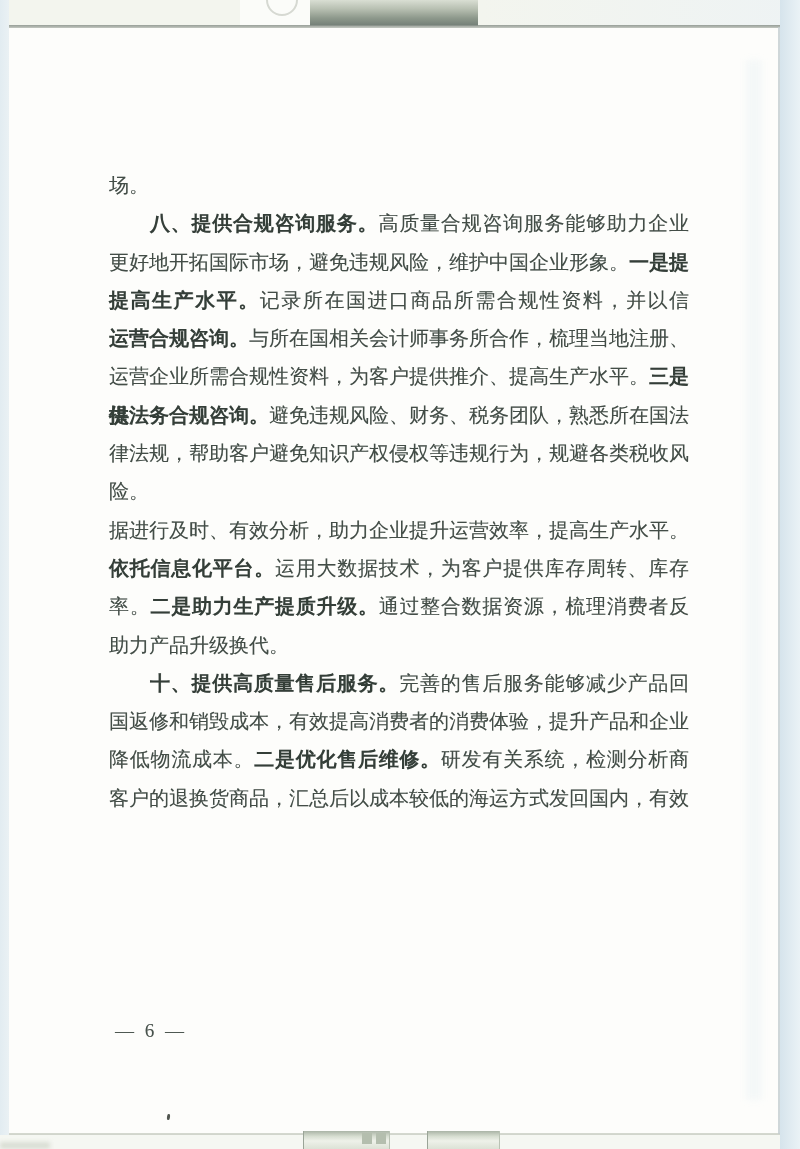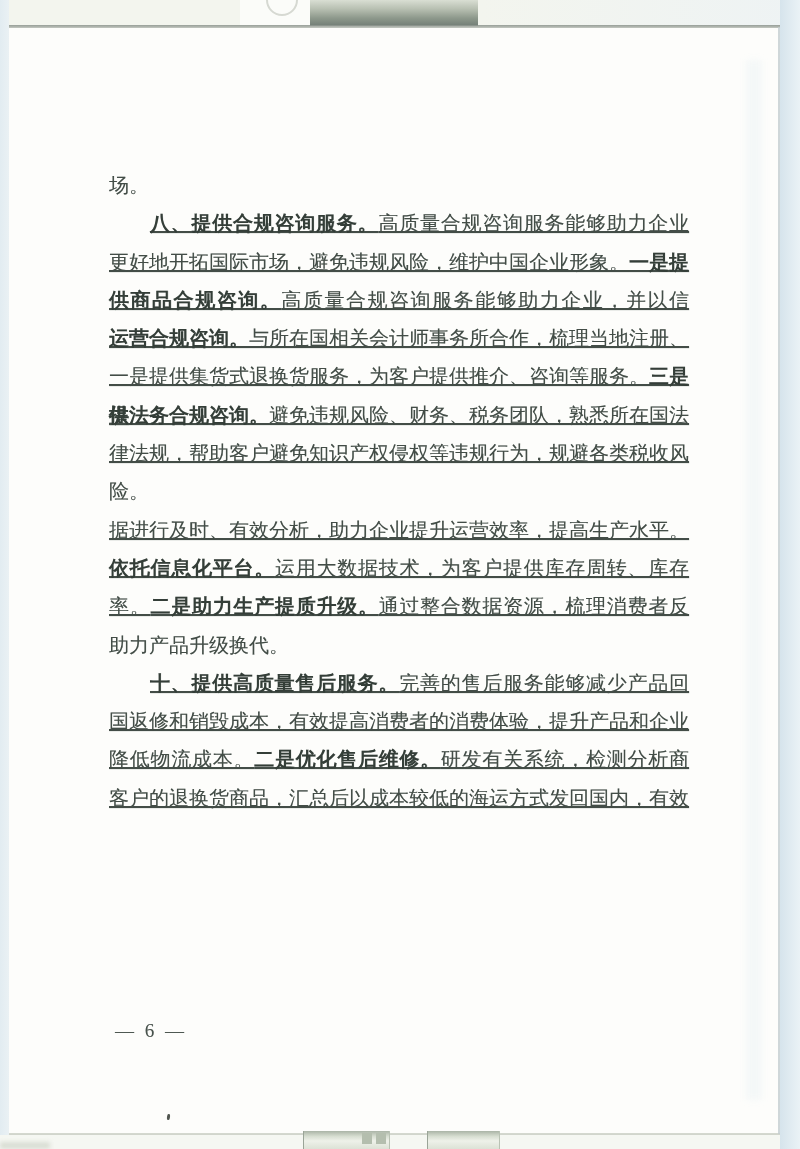--- a/index.html
+++ b/index.html
@@ -45,21 +45,21 @@
       linear-gradient(#b4beae,#b4beae) 14px 0/10px 11px no-repeat;}
   .smudge-bl{position:absolute;left:0;top:1142px;width:50px;height:7px;
     background:#d9ded4;filter:blur(2px);}
   .ink-speck{position:absolute;left:167px;top:1114px;width:3px;height:6px;
     background:#51564f;border-radius:40%;transform:rotate(8deg);}
   
   .text-block{position:absolute;left:109px;top:166px;width:580px;}
   .line{height:38.3px;line-height:38.3px;font-size:20px;color:#434d47;
     text-align:justify;text-align-last:left;white-space:nowrap;
     text-shadow:0.3px 0.3px 0.6px rgba(70,82,76,.35);}
-  .line.fill{text-align-last:justify;white-space:normal;text-decoration:underline;}
+  .line.fill{text-align-last:justify;white-space:normal;}
   .line.indent{padding-left:41px;}
   .line .bold{font-weight:700;color:#343e38;}
   .page-num{position:absolute;left:115px;top:1020px;font-size:19px;color:#49534d;
     letter-spacing:3px;text-shadow:0.3px 0.3px 0.6px rgba(70,82,76,.3);}
 </style>
 </head>
 <body>
 
 <div class="bg-top"></div>
 <div class="bg-left"></div>
@@ -78,23 +78,23 @@
 <div class="tab tab-1"></div>
 <div class="tab tab-2"></div>
 <div class="tab-mark"></div>
 <div class="smudge-bl"></div>
 <div class="ink-speck"></div>
 
 <div class="text-block">
     <div class="line"><span>场。</span></div>
     <div class="line fill indent"><span class="bold">八、提供合规咨询服务。</span><span>高质量合规咨询服务能够助力企业</span></div>
     <div class="line fill"><span>更好地开拓国际市场，避免违规风险，维护中国企业形象。</span><span class="bold">一是提</span></div>
-    <div class="line fill"><span class="bold">供商品合规咨询。</span><span>高质量合规咨询服务能够助力企业，并以信</span></div>
+    <div class="line fill"><span class="bold">提高生产水平。</span><span>记录所在国进口商品所需合规性资料，并以信</span></div>
     <div class="line fill"><span class="bold">运营合规咨询。</span><span>与所在国相关会计师事务所合作，梳理当地注册、</span></div>
-    <div class="line fill"><span>一是提供集货式退换货服务，为客户提供推介、咨询等服务。</span><span class="bold">三是提</span></div>
+    <div class="line fill"><span>运营企业所需合规性资料，为客户提供推介、提高生产水平。</span><span class="bold">三是提</span></div>
     <div class="line fill"><span class="bold">供法务合规咨询。</span><span>避免违规风险、财务、税务团队，熟悉所在国法</span></div>
     <div class="line fill"><span>律法规，帮助客户避免知识产权侵权等违规行为，规避各类税收风</span></div>
     <div class="line"><span>险。</span></div>
     <div class="line fill"><span>据进行及时、有效分析，助力企业提升运营效率，提高生产水平。</span></div>
     <div class="line fill"><span class="bold">依托信息化平台。</span><span>运用大数据技术，为客户提供库存周转、库存</span></div>
     <div class="line fill"><span>率。</span><span class="bold">二是助力生产提质升级。</span><span>通过整合数据资源，梳理消费者反</span></div>
     <div class="line"><span>助力产品升级换代。</span></div>
     <div class="line fill indent"><span class="bold">十、提供高质量售后服务。</span><span>完善的售后服务能够减少产品回</span></div>
     <div class="line fill"><span>国返修和销毁成本，有效提高消费者的消费体验，提升产品和企业</span></div>
     <div class="line fill"><span>降低物流成本。</span><span class="bold">二是优化售后维修。</span><span>研发有关系统，检测分析商</span></div>

